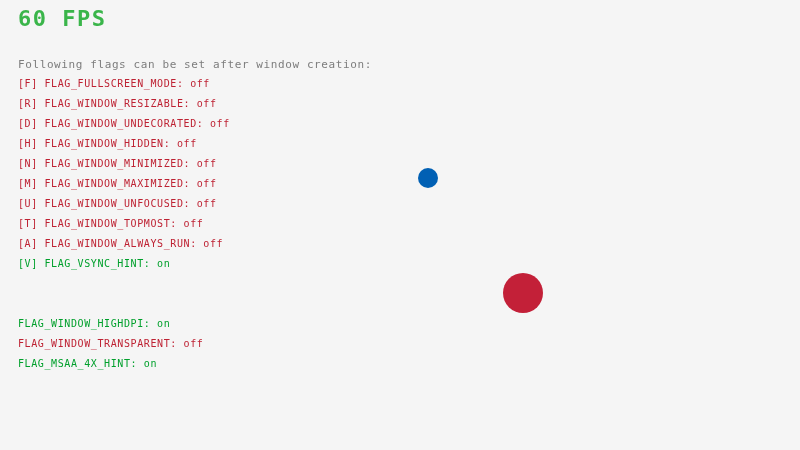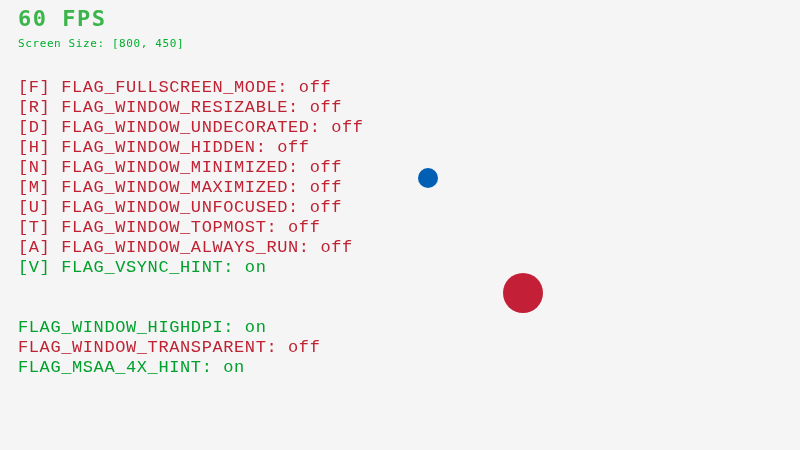--- a/index.html
+++ b/index.html
@@ -54,23 +54,22 @@
     font-size: 11px;
     color: #7d7d7d;
     letter-spacing: 0.6px;
   }
 
   #runtime-flags-header { top: 58px; }
   #creation-flags-header { top: 298px; }
 
   .flag-line {
     left: 10px;
-    font-size: 17px;
+    font-size: 10px;
     letter-spacing: 0.6px;
-    font-family: Liberation Mono, monospace;
   }
   .flag-off { color: #be2233; }
   .flag-on  { color: #00a02c; }
 
   .circle {
     position: absolute;
     border-radius: 50%;
   }
   #blue-circle {
     left: 410px;
@@ -87,22 +86,22 @@
     background: #c32038;
   }
 </style>
 </head>
 <body style="background: rgb(245, 245, 245);">
 
 <div id="canvas">
 
   <div class="txt" id="fps-counter" style="color: rgb(58, 181, 74);">60 FPS</div>
 
-  <div class="txt" id="screen-size-label" style="color: rgb(0, 176, 44);">Screen Size: [800, 450]</div>
 
+  <div class="txt section-header" id="runtime-flags-header">Following flags can be set after window creation:</div>
 
   <div id="runtime-flags-list">
       <div class="txt flag-line flag-off" style="top: 78px;">[F] FLAG_FULLSCREEN_MODE: off</div>
       <div class="txt flag-line flag-off" style="top: 98px;">[R] FLAG_WINDOW_RESIZABLE: off</div>
       <div class="txt flag-line flag-off" style="top: 118px;">[D] FLAG_WINDOW_UNDECORATED: off</div>
       <div class="txt flag-line flag-off" style="top: 138px;">[H] FLAG_WINDOW_HIDDEN: off</div>
       <div class="txt flag-line flag-off" style="top: 158px;">[N] FLAG_WINDOW_MINIMIZED: off</div>
       <div class="txt flag-line flag-off" style="top: 178px;">[M] FLAG_WINDOW_MAXIMIZED: off</div>
       <div class="txt flag-line flag-off" style="top: 198px;">[U] FLAG_WINDOW_UNFOCUSED: off</div>
       <div class="txt flag-line flag-off" style="top: 218px;">[T] FLAG_WINDOW_TOPMOST: off</div>

